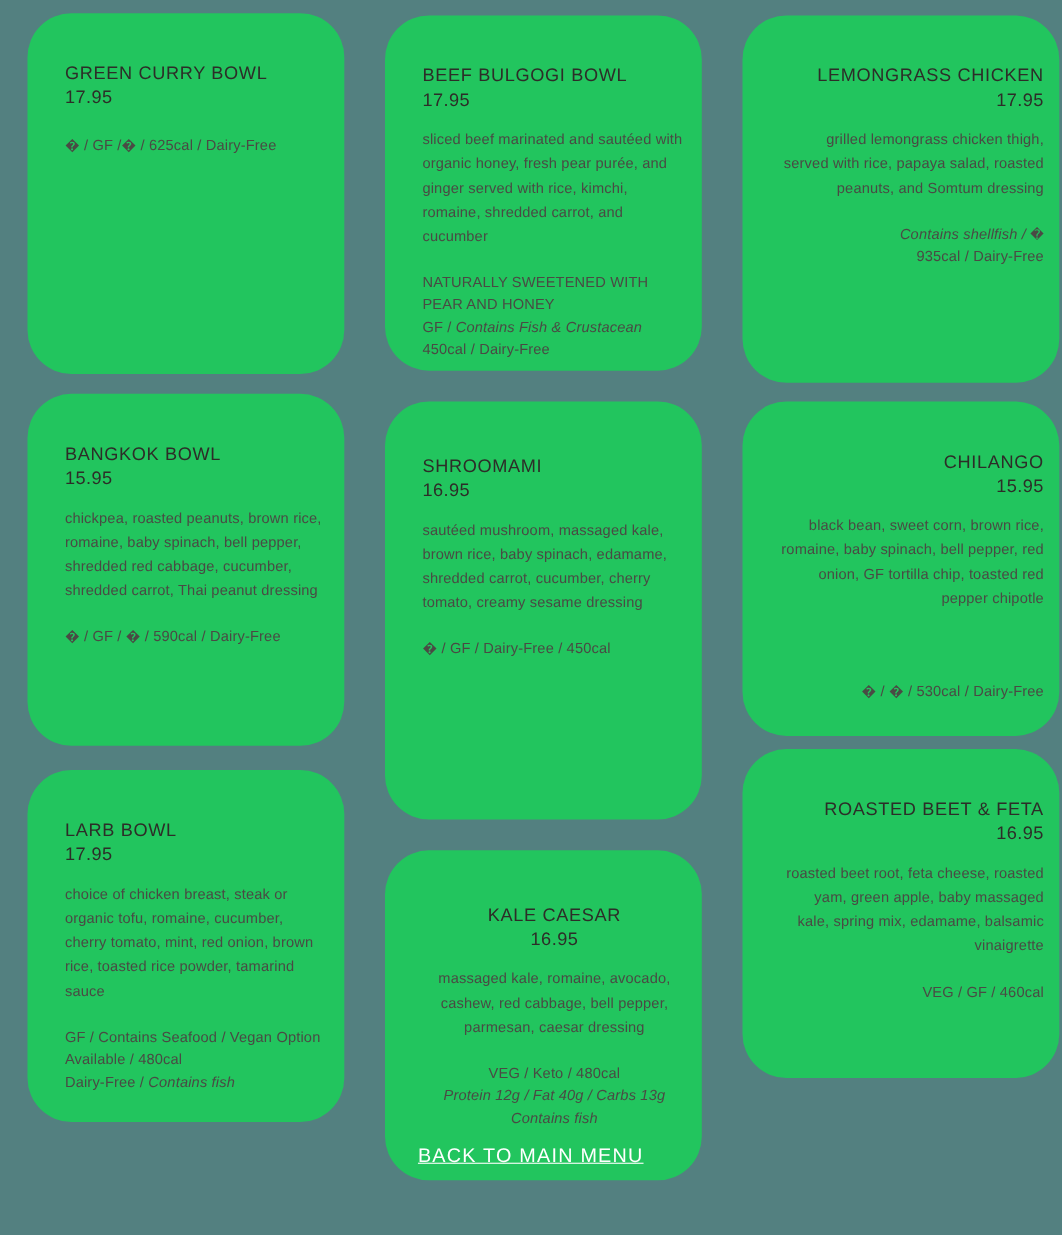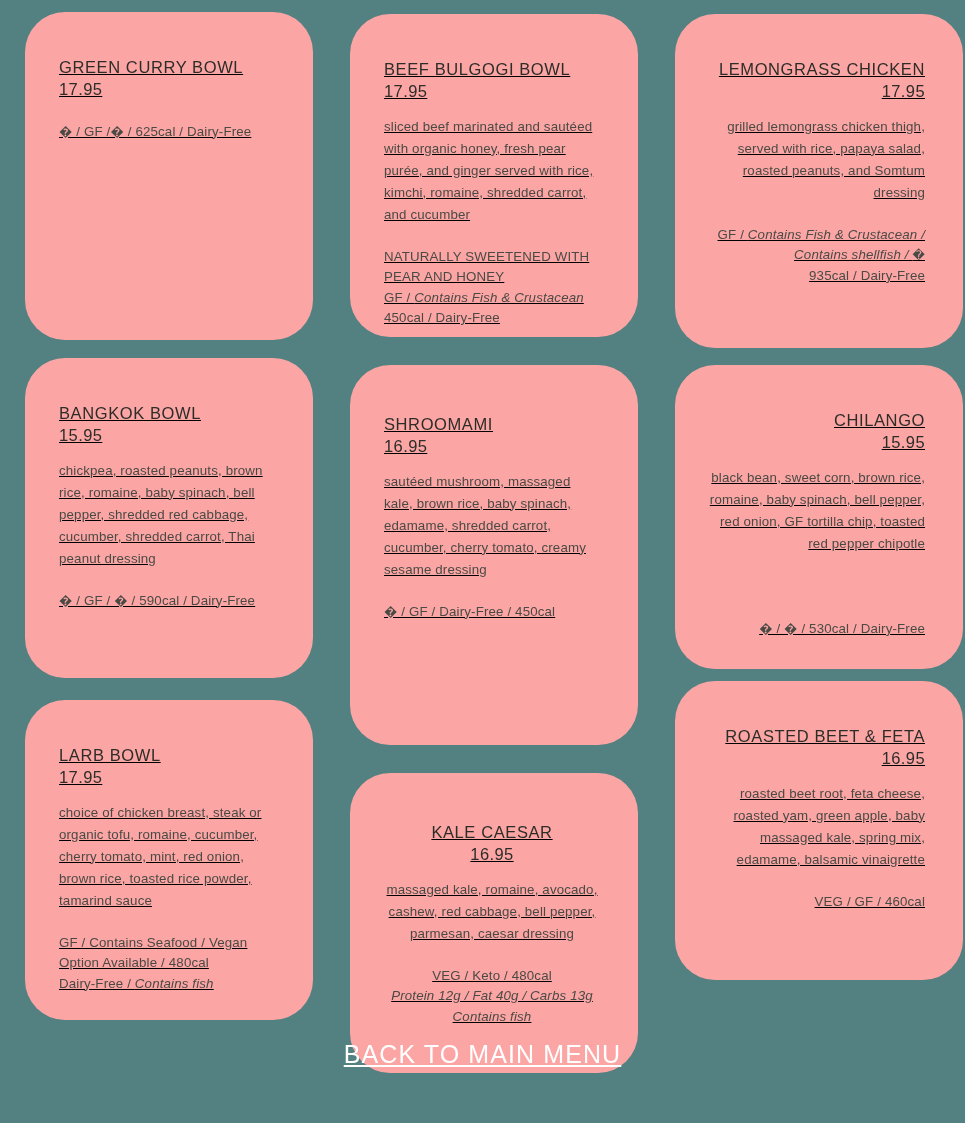--- a/index.html
+++ b/index.html
@@ -34,26 +34,25 @@
   .col-1 { left: 25px;  }
   .col-2 { left: 350px; }
   .col-3 { left: 675px; }
 
   
   .col-1 { padding-top: 12px; }
   .col-2 { padding-top: 14px; }
   .col-3 { padding-top: 14px; text-align: right; }
 
   .card {
-    background: #fca5a5;
+    background: #22c55e;
     border-radius: 40px;
-    padding: 44px 38px 36px 34px;
+    padding: 44px 14px 36px 34px;
     margin-bottom: 18px;
     overflow: hidden;
-    text-decoration: underline;
   }
 
   
   .col-1 .card:nth-child(1) { height: 328px; }
   .col-1 .card:nth-child(2) { height: 320px; margin-bottom: 22px; }
   .col-1 .card:nth-child(3) { height: 320px; }
 
   .col-2 .card:nth-child(1) { height: 323px; margin-bottom: 28px; }
   .col-2 .card:nth-child(2) { height: 380px; padding-top: 48px; margin-bottom: 28px; }
   .col-2 .card:nth-child(3) { height: 300px; padding-top: 48px; text-align: center; }
@@ -114,21 +113,21 @@
     position: absolute;
     left: 0;
     top: 1040px;
     width: 965px;
     text-align: center;
   }
 
   .back-link {
     display: inline-block;
     font-family: "Liberation Sans", sans-serif;
-    font-size: 25px;
+    font-size: 18px;
     letter-spacing: 1.1px;
     color: #ffffff;
     text-decoration: underline;
     text-transform: uppercase;
     font-weight: 400;
     cursor: pointer;
   }
 </style>
 </head>
 <body>
@@ -201,21 +200,20 @@
 
   </div>
 
   <div class="menu-column col-3">
 
     <div class="card">
       <div class="dish-name">LEMONGRASS CHICKEN</div>
       <div class="dish-price">17.95</div>
       <div class="dish-description">grilled lemongrass chicken thigh, served with rice, papaya salad, roasted peanuts, and Somtum dressing</div>
       <div class="tag-block">
-        <div class="tag-line"><span>GF / </span><em>Contains Fish &amp; Crustacean /</em></div>
         <div class="tag-line"><em>Contains shellfish / </em><span class="glyph">�</span></div>
         <div class="tag-line">935cal / Dairy-Free</div>
       </div>
     </div>
 
     <div class="card">
       <div class="dish-name">CHILANGO</div>
       <div class="dish-price">15.95</div>
       <div class="dish-description">black bean, sweet corn, brown rice, romaine, baby spinach, bell pepper, red onion, GF tortilla chip, toasted red pepper chipotle</div>
       <div class="tag-block" style="margin-top:64px;">

